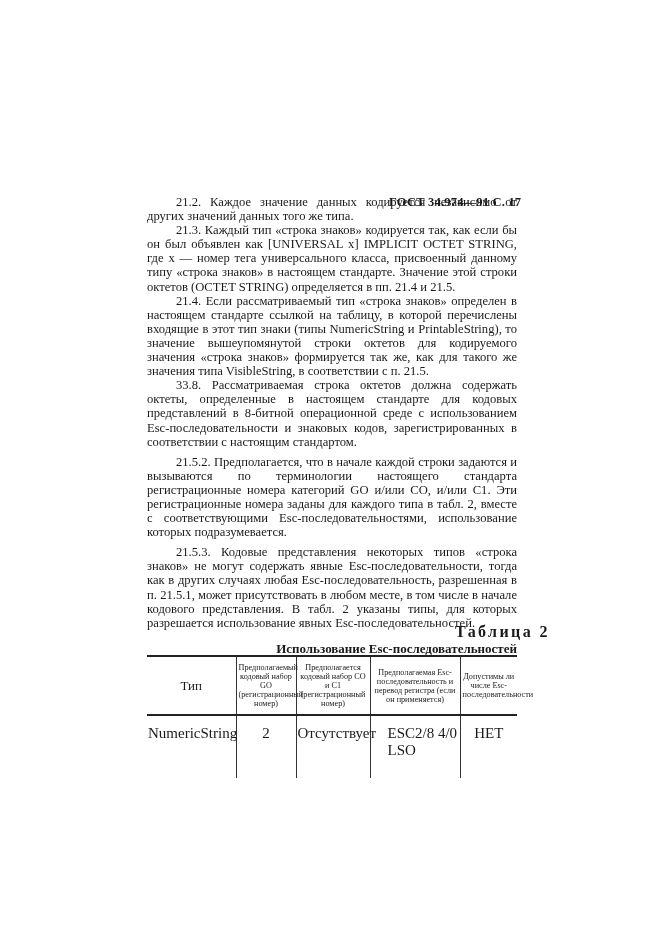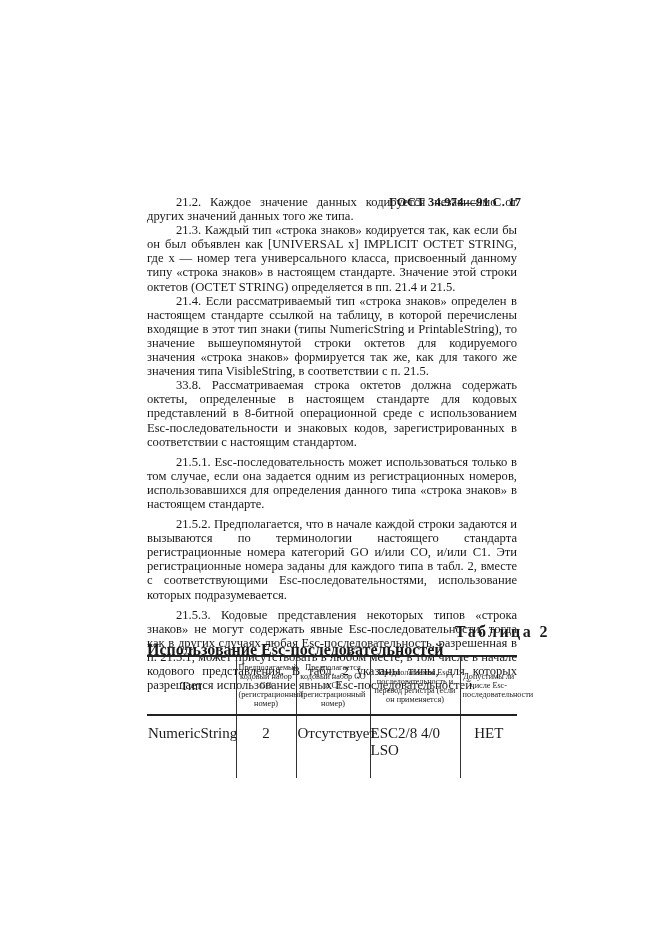--- a/index.html
+++ b/index.html
@@ -3,39 +3,38 @@
 <meta charset="utf-8">
 <style>
   html, body { margin: 0; padding: 0; background: #ffffff; }
   body { width: 661px; height: 935px; position: relative; overflow: hidden;
          font-family: "Liberation Serif", "DejaVu Serif", serif; color: #1a1a1a; }
   .page-header { position: absolute; left: 389px; top: 167px; font-size: 12.5px; font-weight: bold; letter-spacing: 0.2px; margin-top: 28px; }
   .body-text { position: absolute; left: 147px; top: 195px; width: 370px; font-size: 12.6px; line-height: 14.1px; text-align: justify; }
   .para { margin: 0; text-indent: 29px; }
   .para-gap { margin-top: 6px; }
   .table-label { position: absolute; left: 455px; top: 623px; font-size: 16px; font-weight: bold; letter-spacing: 2.4px; }
-  .table-title { position: absolute; left: 147px; width: 370px; top: 641px; text-align: left; font-size: 16px; font-weight: bold; }
+  .table-title { position: absolute; left: 147px; width: 370px; top: 641px; text-align: right; font-size: 13px; font-weight: bold; }
   .esc-table { position: absolute; left: 147px; top: 655px; width: 370px; border-collapse: collapse; table-layout: fixed; }
   .esc-table th { font-weight: normal; font-size: 8.2px; line-height: 9px; text-align: center; vertical-align: middle;
                   height: 57px; border-top: 2px solid #222; border-bottom: 2px solid #222; padding: 0 2px; }
   .esc-table td { font-size: 15px; text-align: center; vertical-align: top; height: 52px; padding-top: 9px; }
   .esc-table th + th, .esc-table td + td { border-left: 1px solid #333; }
-  .esc-table td.esc-cell { text-align: left; padding-left: 0; }
+  .esc-table td.esc-cell { text-align: left; padding-left: 17px; }
 </style>
 </head>
 <body>
 
 <div class="page-header">ГОСТ 34.974—91 С. 17</div>
 
 <div class="body-text">
   <p class="para">21.2. Каждое значение данных кодируется независимо от других значений данных того же типа.</p>
   <p class="para">21.3. Каждый тип «строка знаков» кодируется так, как если бы он был объявлен как [UNIVERSAL x] IMPLICIT OCTET STRING, где x — номер тега универсального класса, присвоенный данному типу «строка знаков» в настоящем стандарте. Значение этой строки октетов (OCTET STRING) определяется в пп. 21.4 и 21.5.</p>
   <p class="para">21.4. Если рассматриваемый тип «строка знаков» определен в настоящем стандарте ссылкой на таблицу, в которой перечислены входящие в этот тип знаки (типы NumericString и PrintableString), то значение вышеупомянутой строки октетов для кодируемого значения «строка знаков» формируется так же, как для такого же значения типа VisibleString, в соответствии с п. 21.5.</p>
   <p class="para">33.8. Рассматриваемая строка октетов должна содержать октеты, определенные в настоящем стандарте для кодовых представлений в 8-битной операционной среде с использованием Esc-последовательности и знаковых кодов, зарегистрированных в соответствии с настоящим стандартом.</p>
-  <p class="para para-gap">21.5.1. Esc-последовательность может использоваться только в том случае, если она задается одним из регистрационных номеров, использовавшихся для определения данного типа «строка знаков» в настоящем стандарте.</p>
   <p class="para para-gap">21.5.2. Предполагается, что в начале каждой строки задаются и вызываются по терминологии настоящего стандарта регистрационные номера категорий GO и/или CO, и/или C1. Эти регистрационные номера заданы для каждого типа в табл. 2, вместе с соответствующими Esc-последовательностями, использование которых подразумевается.</p>
   <p class="para para-gap">21.5.3. Кодовые представления некоторых типов «строка знаков» не могут содержать явные Esc-последовательности, тогда как в других случаях любая Esc-последовательность, разрешенная в п. 21.5.1, может присутствовать в любом месте, в том числе в начале кодового представления. В табл. 2 указаны типы, для которых разрешается использование явных Esc-последовательностей.</p>
 </div>
 
 <div class="table-label">Таблица 2</div>
 <div class="table-title">Использование Esc-последовательностей</div>
 
 <table class="esc-table">
   <colgroup>
     <col style="width:89px">

